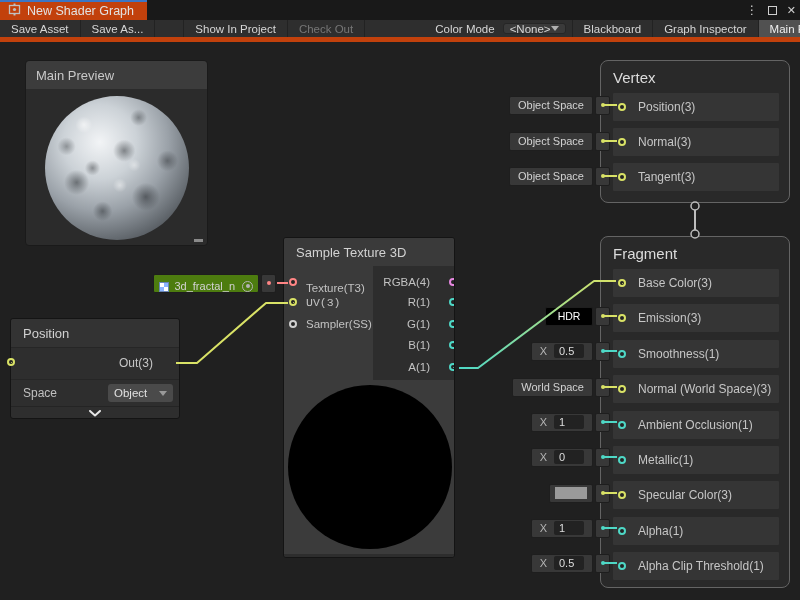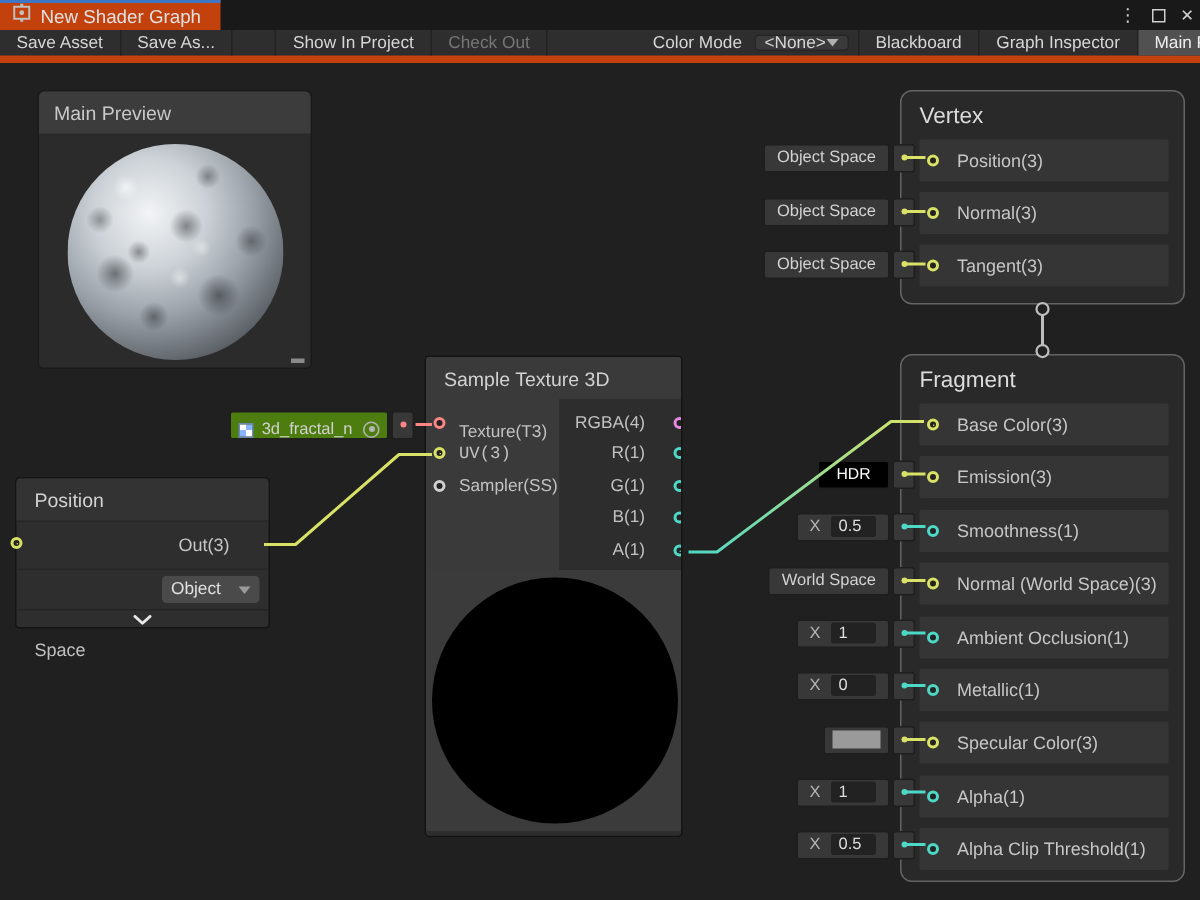--- a/index.html
+++ b/index.html
@@ -58,21 +58,21 @@
   
   .node { position:absolute; background:#2e2e2e; border:1px solid #141414; border-radius:3px; }
   .node-hdr { height:28px; display:flex; align-items:center; padding:0 12px; font-size:13px; color:#d2d2d2; background:#333333; border-radius:3px 3px 0 0; }
 
   
   .pos-node { left:10px; top:276px; width:170px; height:101px; }
   .pos-out-row { position:relative; height:32px; border-top:1px solid #262626; }
   .pos-out-label { position:absolute; right:26px; top:8px; font-size:12px; color:#c6c6c6; }
   .pos-out-port { position:absolute; right:4px; top:10px; }
   .pos-space-row { position:relative; height:27px; border-top:1px solid #262626; }
-  .pos-space-label { position:absolute; left:12px; top:6px; font-size:12px; color:#c0c0c0;margin-top:40px; }
+  .pos-space-label { position:absolute; left:12px; top:6px; font-size:12px; color:#c0c0c0; }
   .pos-dd { position:absolute; left:97px; top:4px; width:65px; height:18px; background:#4a4a4a; border-radius:3px; display:flex; align-items:center; justify-content:space-between; padding:0 6px; font-size:11.5px; color:#e0e0e0; }
   .pos-footer { height:13px; border-top:1px solid #242424; display:flex; align-items:center; justify-content:center; }
 
   
   .st-node { left:283px; top:195px; width:172px; height:321px; overflow:hidden; background:#2d2d2d; }
   .st-hdr { height:28px; background:#3a3a3a; display:flex; align-items:center; padding:0 12px; font-size:13px; color:#d2d2d2; }
   .st-body { position:relative; height:114px; }
   .st-col-left { position:absolute; left:0; top:0; bottom:0; width:89px; background:#3a3a3a; }
   .st-col-right { position:absolute; left:89px; top:0; bottom:0; right:0; background:#2d2d2d; }
   .st-in-label { position:absolute; left:22px; font-size:11.5px; color:#c2c2c2; }

